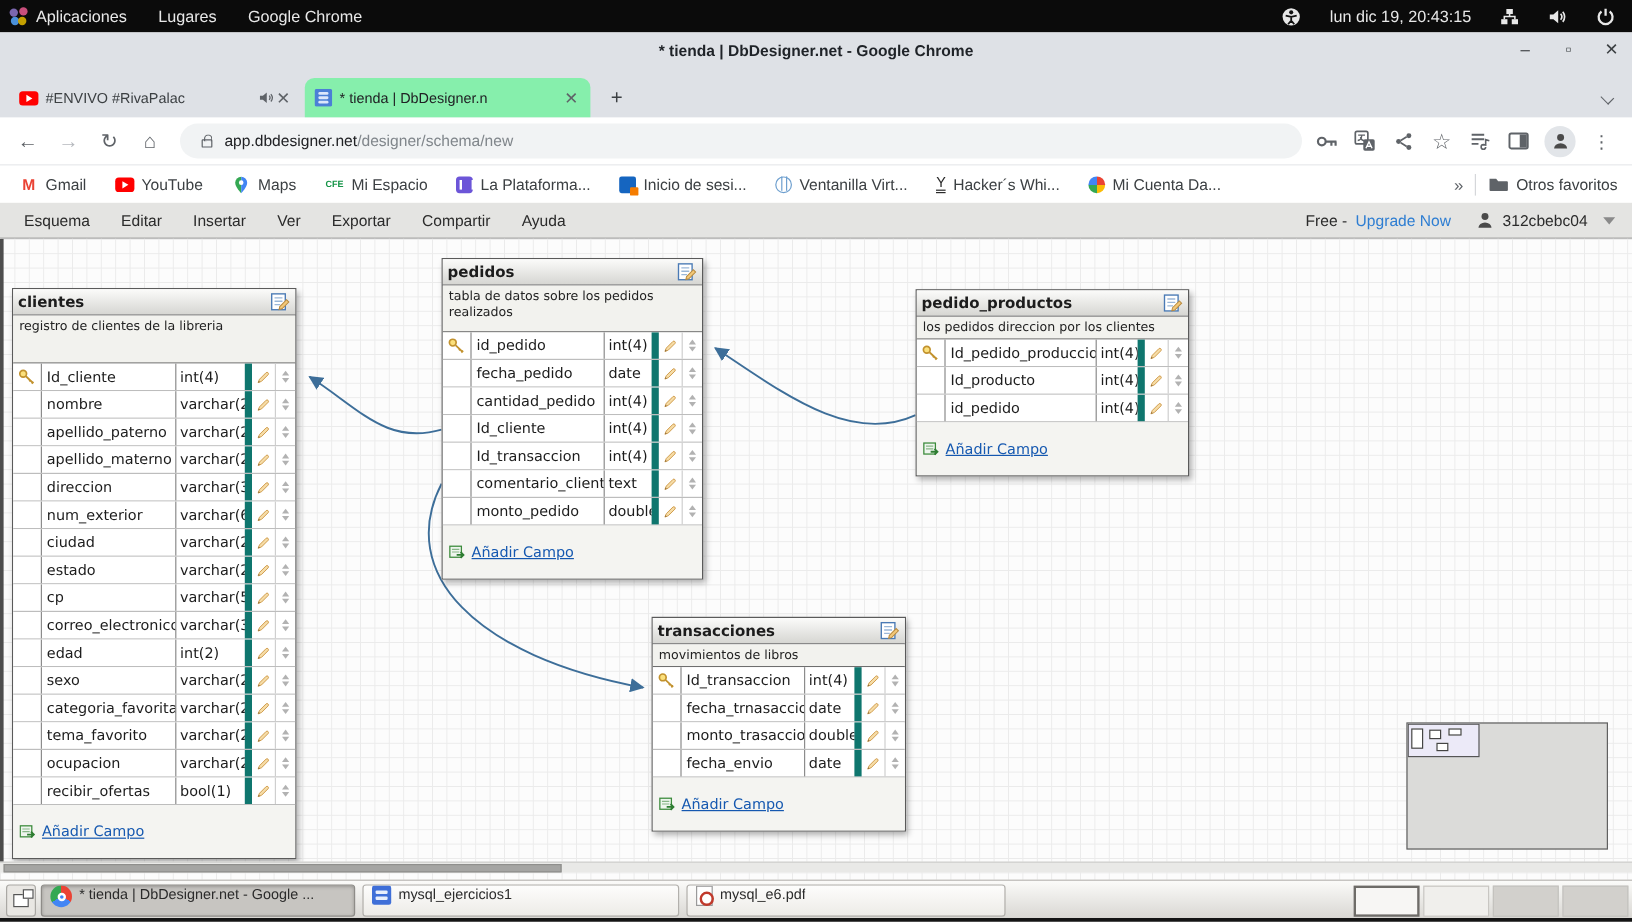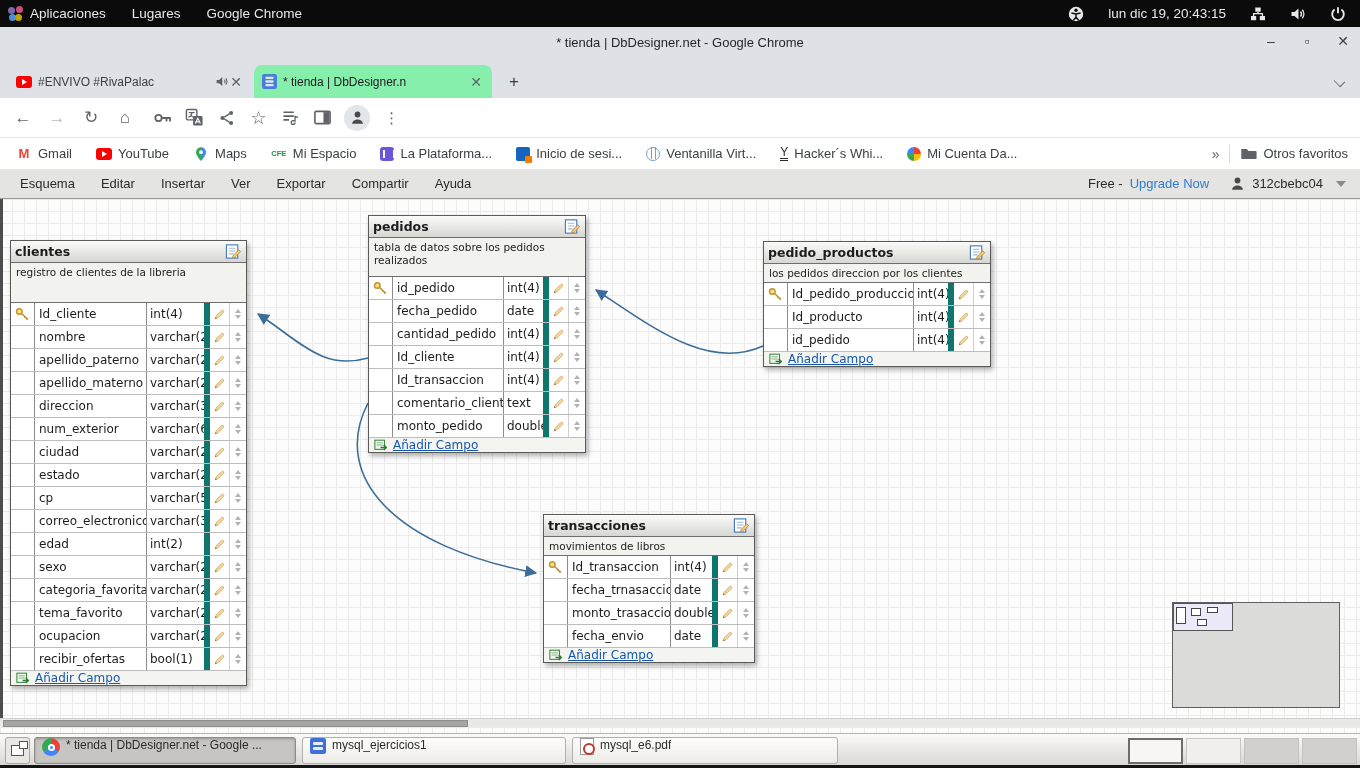--- a/index.html
+++ b/index.html
@@ -14,21 +14,21 @@
   .gnome-appicon i{position:absolute;width:7px;height:7px;border-radius:50%}
   .gnome-appicon i:nth-child(1){left:0;top:1px;background:#7a67ae}
   .gnome-appicon i:nth-child(2){right:0;top:0;background:#c94f7c}
   .gnome-appicon i:nth-child(3){left:1px;bottom:0;background:#4a90d9}
   .gnome-appicon i:nth-child(4){right:1px;bottom:0;background:#c4a000}
   .gnome-right{margin-left:auto;display:flex;align-items:center;gap:24px;padding-right:14px}
   .gic{width:16px;height:16px;display:inline-block}
 
   
   .titlebar{position:absolute;left:0;top:27px;width:1360px;height:38px;background:#dee1e6;display:flex;align-items:flex-start}
-  .win-title{position:absolute;left:0;right:0;top:8px;text-align:center;font-weight:normal;font-size:13px;color:#1f2328}
+  .win-title{position:absolute;left:0;right:0;top:8px;text-align:center;font-weight:bold;font-size:13px;color:#1f2328}
   .win-controls{position:absolute;right:8px;top:6px;display:flex;gap:18px;color:#3c4043;font-size:14px}
   .win-controls span{width:18px;text-align:center;cursor:default}
 
   .tabstrip{position:absolute;left:0;top:65px;width:1360px;height:33px;background:#dee1e6}
   .tab{position:absolute;top:0;height:33px;display:flex;align-items:center;padding:0 8px;font-size:12px;color:#3c4043;border-radius:8px 8px 0 0}
   .tab .t-label{flex:1;overflow:hidden;white-space:nowrap;margin:0 6px}
   .tab-inactive{left:8px;width:244px}
   .tab-active{left:254px;width:238px;background:#86efac;color:#202124}
   .tab-x{color:#5f6368;font-size:14px;padding:0 2px}
   .yt-ic{width:16px;height:12px;background:#f00;border-radius:3px;position:relative;flex:none}
@@ -84,21 +84,21 @@
   .t-desc{padding:3px 5px 2px;font-size:10.5px;background:#f2f2ee;border-bottom:1px solid #6e6e6e;color:#222;line-height:1.25}
   .desc-tall{height:40px}
   .r{display:flex;height:23px;border-bottom:1px solid #bdbdbd;background:#fff}
   .k{width:24px;border-right:1px solid #8c8c8c;display:flex;align-items:center;justify-content:center;flex:none}
   .n{flex:1;padding:0 4px;display:flex;align-items:center;border-right:1px solid #8c8c8c;overflow:hidden;white-space:nowrap}
   .t{padding:0 3px;display:flex;align-items:center;border-right:6px solid #0f766e;overflow:hidden;white-space:nowrap;flex:none}
   .e{width:20px;display:flex;align-items:center;justify-content:center;border-right:1px solid #cfcfcf;flex:none}
   .m{width:16px;display:flex;flex-direction:column;align-items:center;justify-content:center;gap:2px;flex:none}
   .tu{width:0;height:0;border-left:3.5px solid transparent;border-right:3.5px solid transparent;border-bottom:4.5px solid #b2b2b2}
   .td{width:0;height:0;border-left:3.5px solid transparent;border-right:3.5px solid transparent;border-top:4.5px solid #b2b2b2}
-  .t-foot{display:flex;align-items:center;gap:5px;padding:0 5px;background:#f4f4f1}
+  .t-foot{display:flex;align-items:center;gap:5px;padding:15px 5px;background:#f4f4f1}
   .t-foot a{color:#1558b0;font-size:12px}
   .tb-clientes{left:10px;top:41px;width:237px}   .tb-clientes .t{width:63px}
   .tb-pedidos{left:368px;top:16px;width:218px}   .tb-pedidos .t{width:45px}
   .tb-pp{left:763px;top:42px;width:228px}        .tb-pp .t{width:40px}
   .tb-trans{left:543px;top:315px;width:212px}    .tb-trans .t{width:47px}
   .ik{width:15px;height:15px}
   .ip{width:13px;height:13px}
   .ied{width:17px;height:17px}
   .iad{width:14px;height:14px}
 
@@ -285,20 +285,25 @@
     </div>
     <div class="newtab-btn">+</div>
     <div class="tabsearch"></div>
   </div>
 
   <div class="toolbar">
     <span class="nav-ic" style="margin-left:6px">←</span>
     <span class="nav-ic dis">→</span>
     <span class="nav-ic">↻</span>
     <span class="nav-ic">⌂</span>
+    <div class="omnibox">
+      <span class="lock"></span>
+      <span class="url-host">app.dbdesigner.net</span>
+        <span class="url-path">/designer/schema/new</span>
+    </div>
     <div class="tool-right">
       <span class="tico">
           <svg width="20" height="20">
             <use href="#sgkey"></use>
           </svg>
         </span>
       <span class="tico">
           <svg width="19" height="19">
             <use href="#sgtr"></use>
           </svg>

